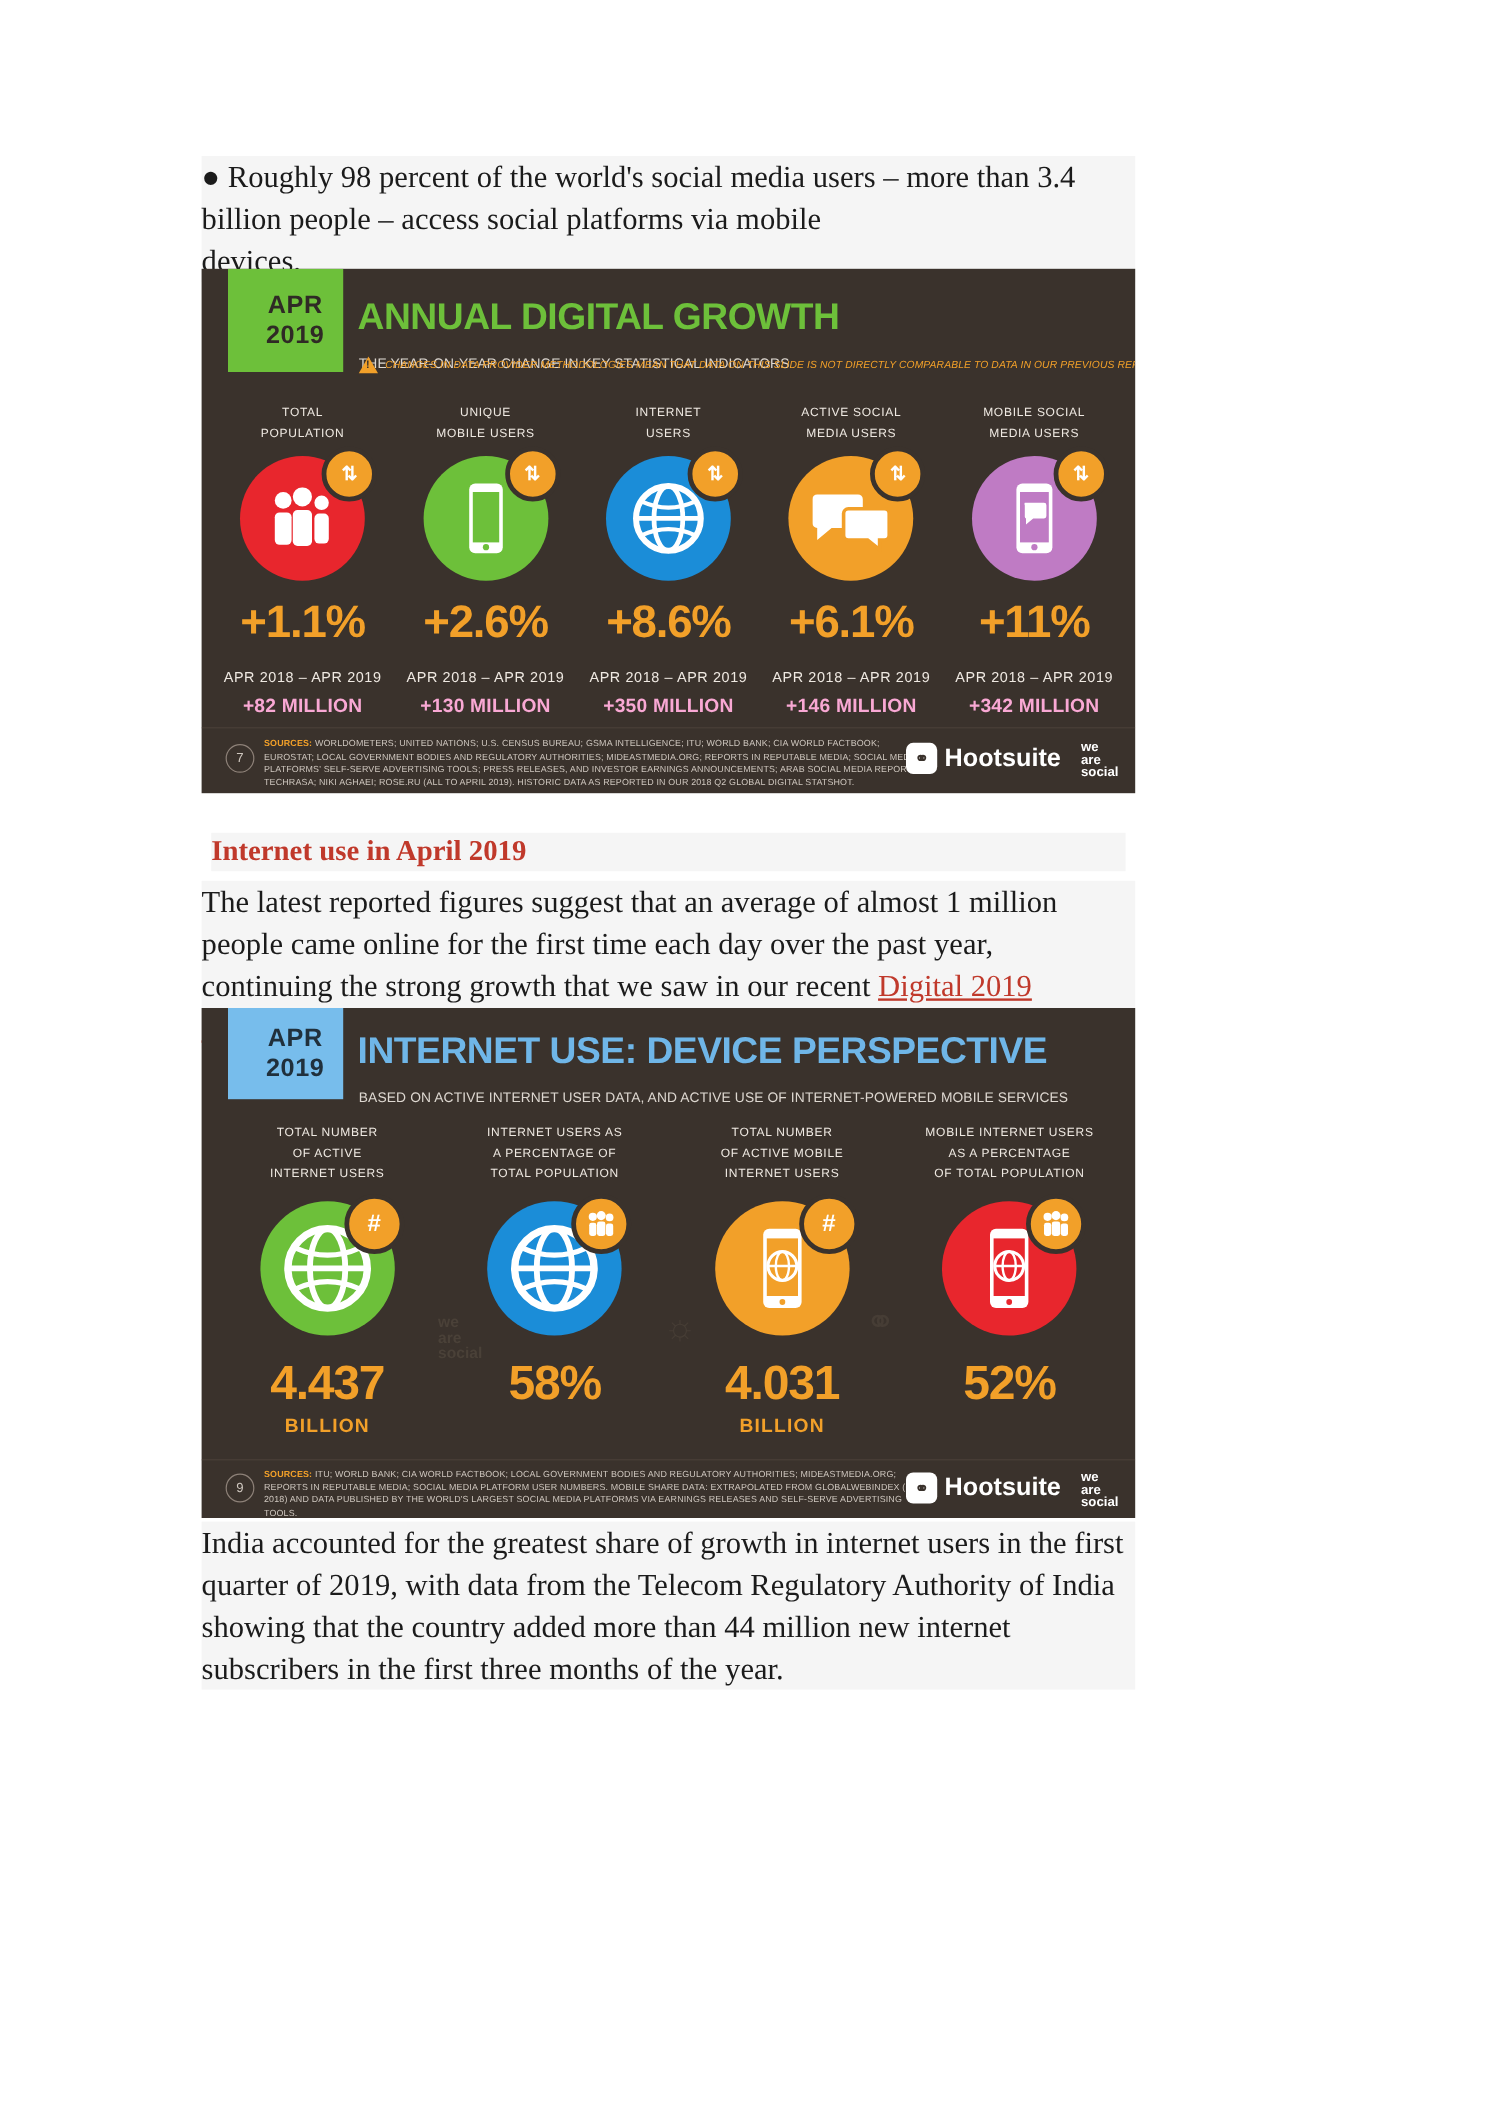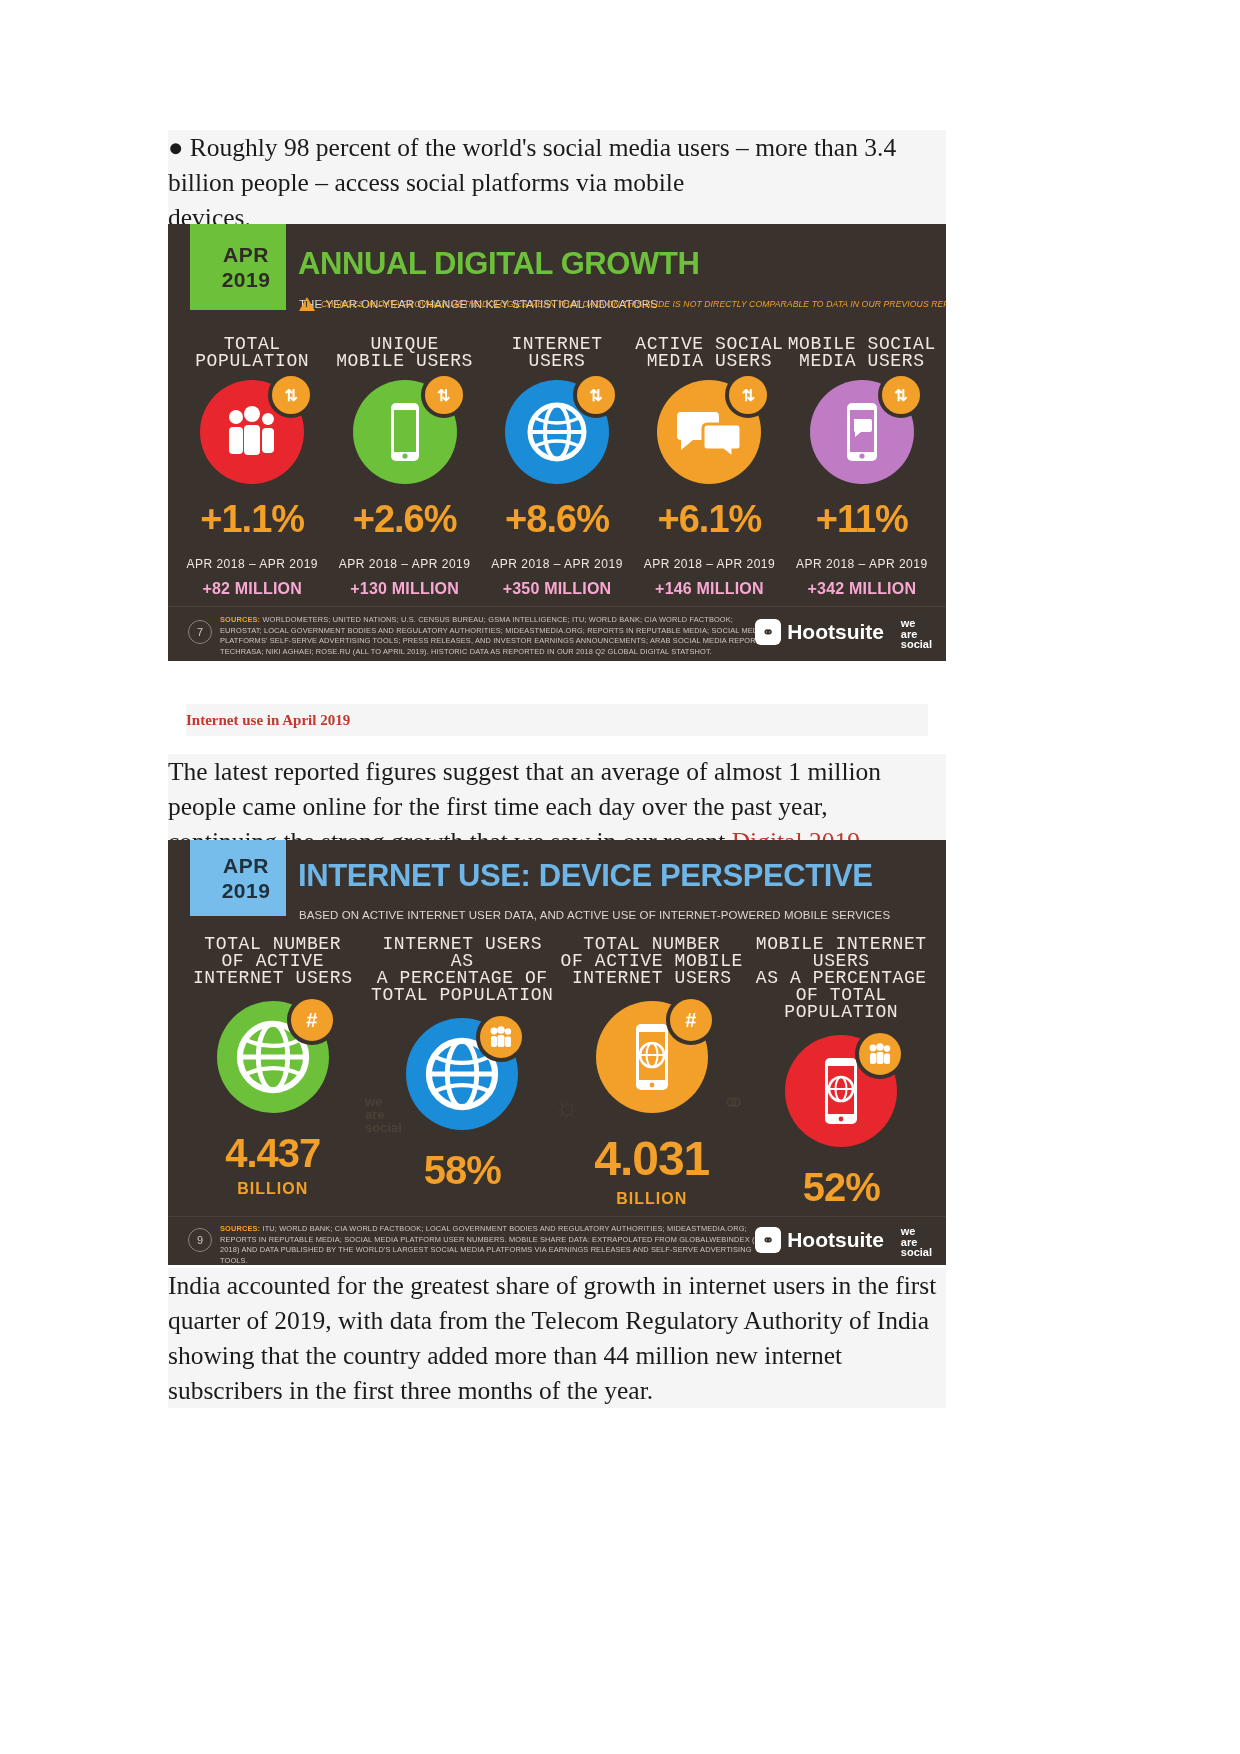--- a/index.html
+++ b/index.html
@@ -32,25 +32,25 @@
     font-family: "Liberation Serif", serif;
     font-size: 25.5px;
     line-height: 35px;
     color: #1b1b1b;
     background: #f5f5f5;
     margin: 0;
     padding: 0 4px 0 0;
   }
   .head-red {
     font-family: "Liberation Serif", serif;
-    font-size: 15px;
+    font-size: 24px;
     font-weight: bold;
     color: #c0392b;
     background: #f5f5f5;
-    margin: 18px;
+    margin: 8px;
     line-height: 32px;
   }
   .link-red {
     color: #c0392b;
     text-decoration: underline;
   }
 
   
   .info {
     position: absolute;
@@ -141,22 +141,22 @@
     display: flex;
   }
   .col {
     flex: 1 1 0;
     display: flex;
     flex-direction: column;
     align-items: center;
     text-align: center;
   }
   .col-label {
-    font-family: Liberation Mono, monospace;
-    font-size: 18px;
+    font-family: Liberation Sans, sans-serif;
+    font-size: 10px;
     line-height: 17px;
     letter-spacing: 0.6px;
     color: #efe9e2;
     white-space: pre-line;
   }
   .circle-wrap {
     position: relative;
     margin-top: 10px;
   }
   .circle {
@@ -501,21 +501,21 @@
               <rect x="8" y="3" width="32" height="66" rx="5" fill="#fff"></rect>
               <rect x="11" y="11" width="26" height="48" fill="#f2a029"></rect>
               <circle cx="24" cy="34" r="12" fill="none" stroke="#fff" stroke-width="2.6"></circle>
               <ellipse cx="24" cy="34" rx="5.5" ry="12" fill="none" stroke="#fff" stroke-width="2"></ellipse>
               <line x1="12" y1="34" x2="36" y2="34" stroke="#fff" stroke-width="2"></line>
               <circle cx="24" cy="64" r="2.4" fill="#f2a029"></circle>
             </svg>
           </div>
           <div class="mini" style="right:-8px; top:-6px; width:42px; height:42px; font-size:20px;">#</div>
         </div>
-        <div class="bigval" style="font-size:48px; margin-top:18px;">4.031</div>
+        <div class="bigval" style="font-size:40px; margin-top:18px;">4.031</div>
         <div class="subunit">BILLION</div>
       </div>
 
       <div class="col">
         <div class="col-label">MOBILE INTERNET USERS
 AS A PERCENTAGE
 OF TOTAL POPULATION</div>
         <div class="circle-wrap" style="margin-top:14px;">
           <div class="circle" style="width:112px;height:112px;background:#e8262d;">
             <svg width="48" height="72" viewBox="0 0 48 72">

